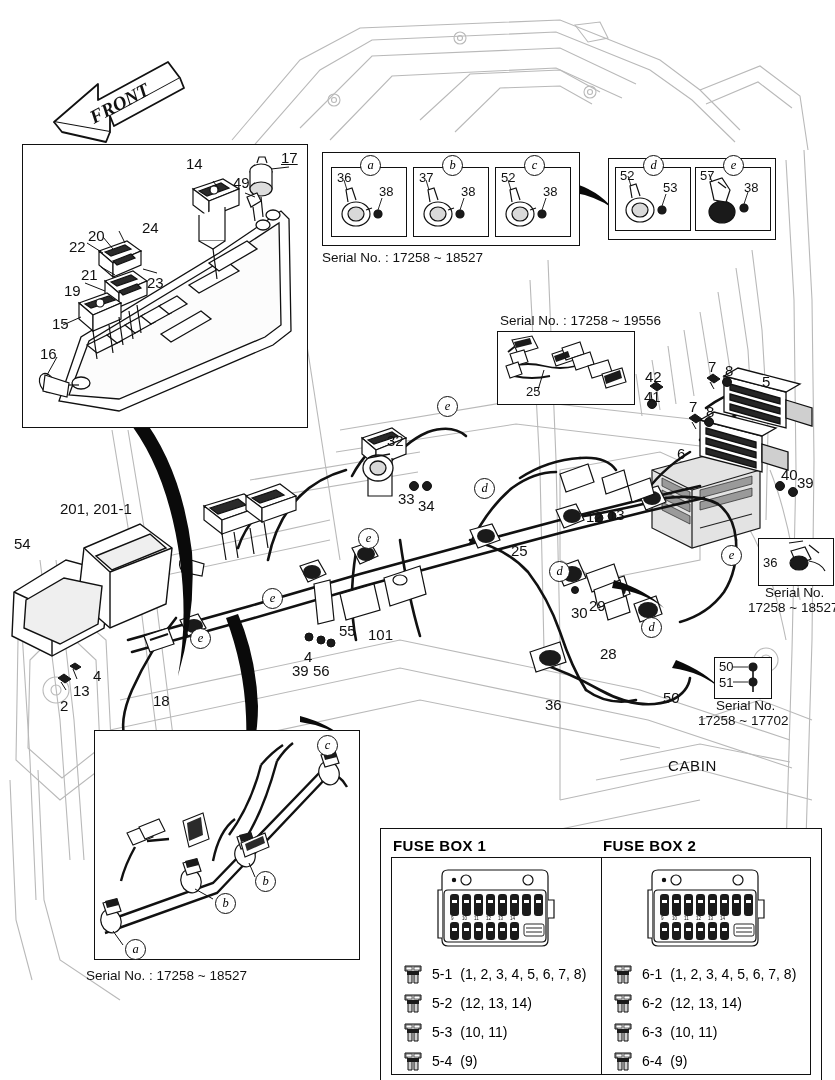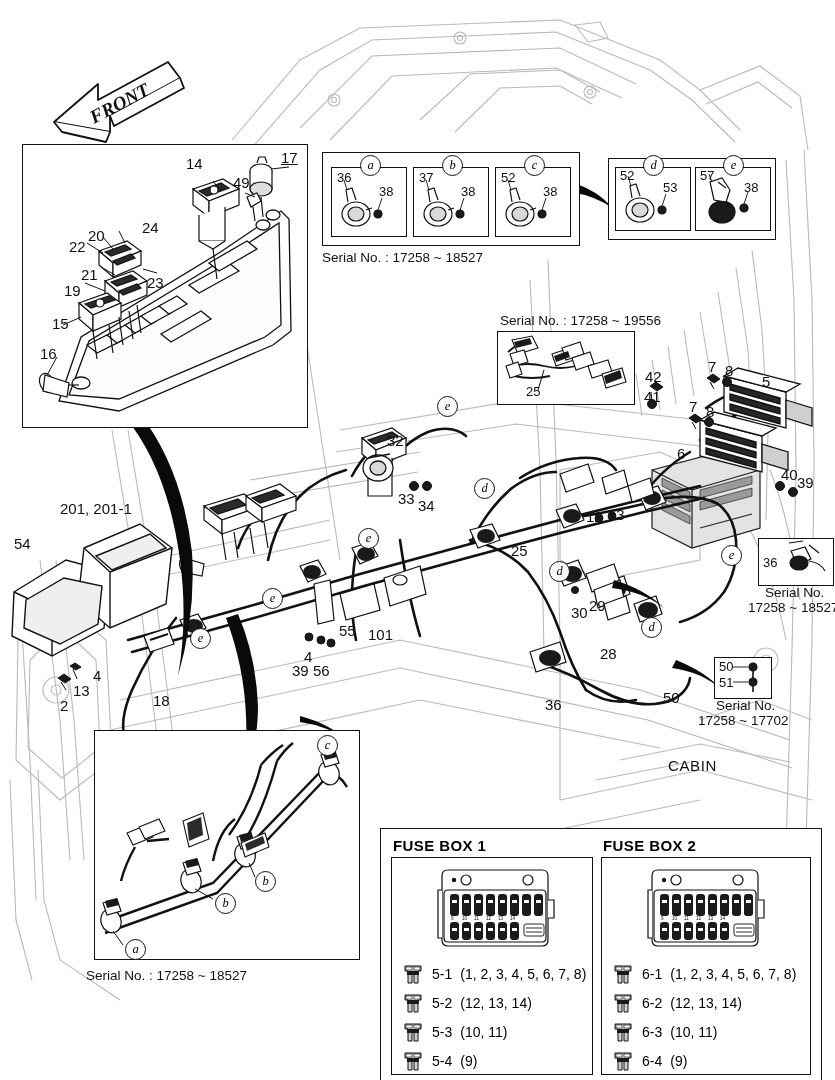--- a/index.html
+++ b/index.html
@@ -671,21 +671,21 @@
   <div class="circ" style="left:474px;top:478px;">d</div>
   <div class="circ" style="left:549px;top:561px;">d</div>
   <div class="circ" style="left:641px;top:617px;">d</div>
   <div class="circ" style="left:721px;top:545px;">e</div>
 
   <span class="lbl" style="left:668px;top:757px;letter-spacing:.6px;">CABIN</span>
 
   <div class="panel" style="left:380px;top:804px;width:440px;height:258px;margin-top:24px;">
 
     <span class="fusetitle" style="left:12px;top:8px;">FUSE BOX 1</span>
-    <div class="panel" style="left:10px;top:28px;width:200px;height:216px;">
+    <div class="panel" style="left:10px;top:28px;width:200px;height:216px;padding-left:16px;">
       <svg width="198" height="94" style="position:absolute;left:0;top:4px;">
         <g stroke="#111" stroke-width="1.2" fill="#fff">
           <path d="M56 8 L150 8 Q156 8 156 14 L156 78 Q156 84 150 84 L56 84 Q50 84 50 78 L50 14 Q50 8 56 8 Z"></path>
           <path d="M50 28 L46 28 L46 76 L50 76"></path>
           <path d="M156 38 L162 38 L162 56 L156 56"></path>
           <circle cx="74" cy="18" r="5"></circle>
             <circle cx="136" cy="18" r="5"></circle>
           <circle cx="62" cy="18" r="1.6" fill="#111"></circle>
           <path d="M56 28 L150 28 Q154 28 154 32 L154 76 Q154 80 150 80 L56 80 Q52 80 52 76 L52 32 Q52 28 56 28 Z" fill="#fcfcfc"></path>
         </g>

